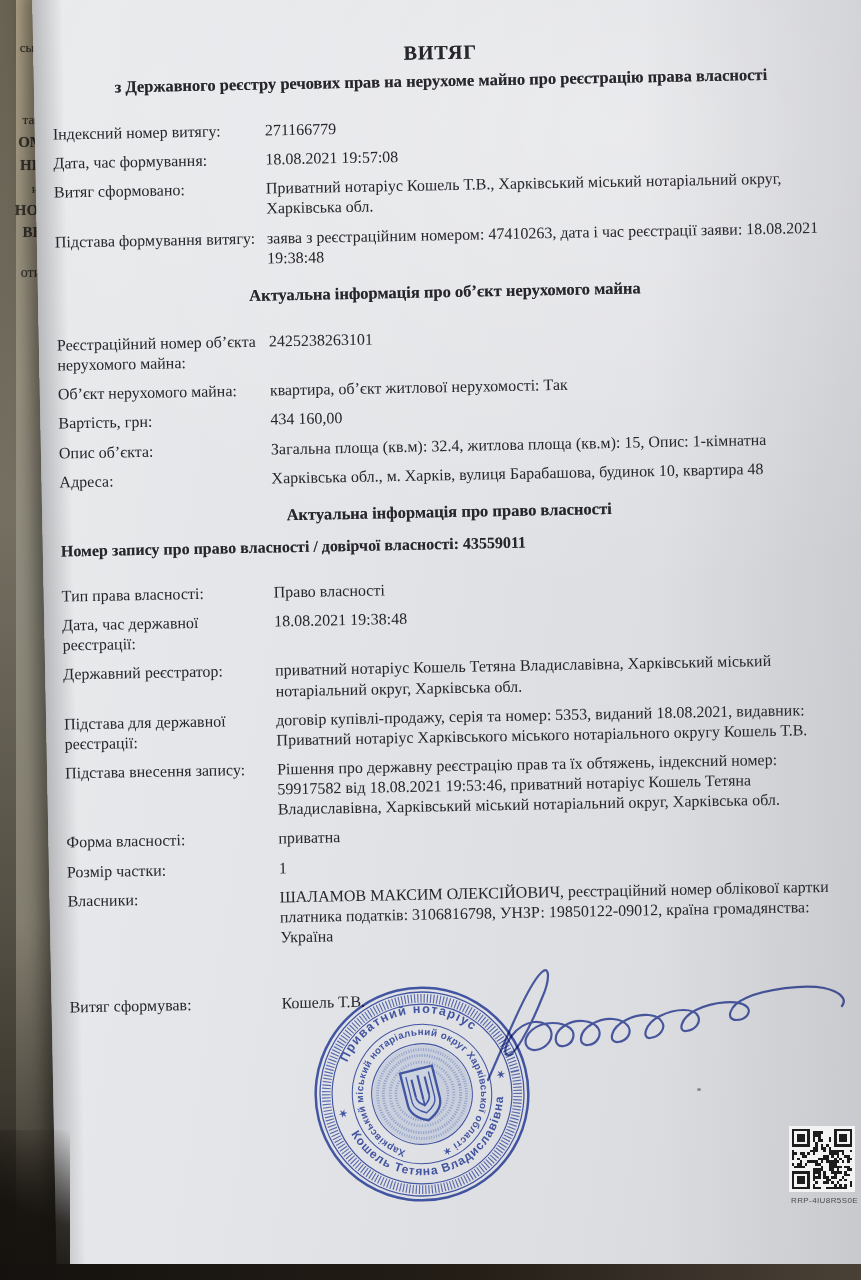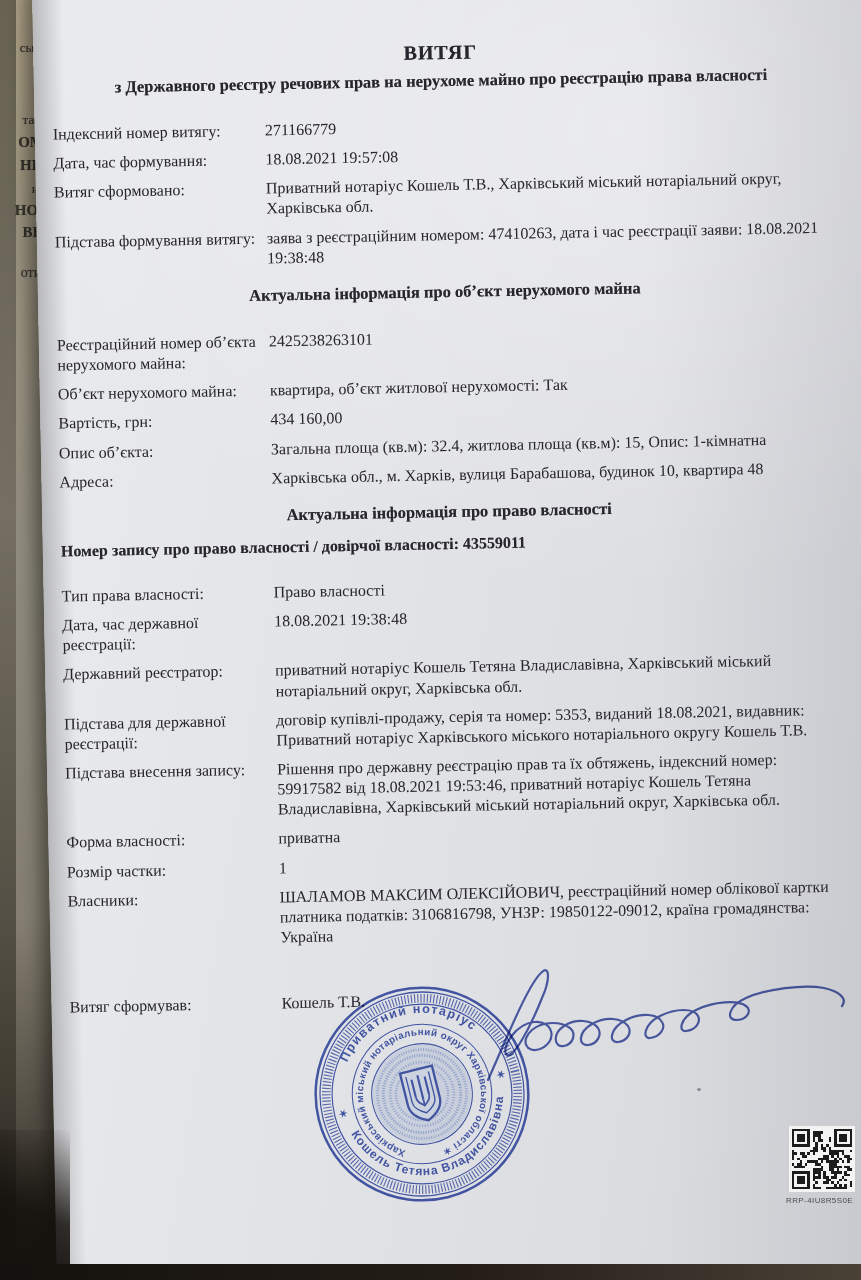--- a/index.html
+++ b/index.html
@@ -72,21 +72,21 @@
   .stamp svg{width:100%;height:100%;}
   .stamp text{font-family:"Liberation Sans",sans-serif;fill:#3b52ae;}
 
   
   .signature{position:absolute;left:470px;top:962px;width:392px;height:135px;z-index:6;
     mix-blend-mode:multiply;}
   .ink-speck{position:absolute;left:697px;top:1088px;width:4px;height:3px;border-radius:50%;
     background:rgba(70,70,85,.55);z-index:6;}
 
   
-  .qr-wrap{position:absolute;left:786px;top:1126px;width:72px;z-index:5;text-align:left;}
+  .qr-wrap{position:absolute;left:786px;top:1126px;width:72px;z-index:5;text-align:right;}
   .qr-wrap svg{width:66px;height:66px;display:block;margin:0 auto;}
   .qr-label{margin-top:4px;font-family:"Liberation Sans",sans-serif;font-size:8px;
     letter-spacing:.4px;color:#4b4b4f;white-space:nowrap;}
 
   
   .table-edge{position:absolute;left:0;bottom:0;width:100%;height:16px;z-index:4;
     background:linear-gradient(90deg,#14110e 0%,#241e17 55%,#3a322а 80%,#4a4136 100%);
     background:linear-gradient(90deg,#14110e 0%,#241e17 55%,#3a322a 80%,#4a4136 100%);}
   .corner-dark{position:absolute;left:0;bottom:0;width:70px;height:150px;z-index:4;
     background:linear-gradient(200deg,rgba(20,17,13,0) 0%,rgba(20,17,13,.85) 55%,#16130f 100%);}

